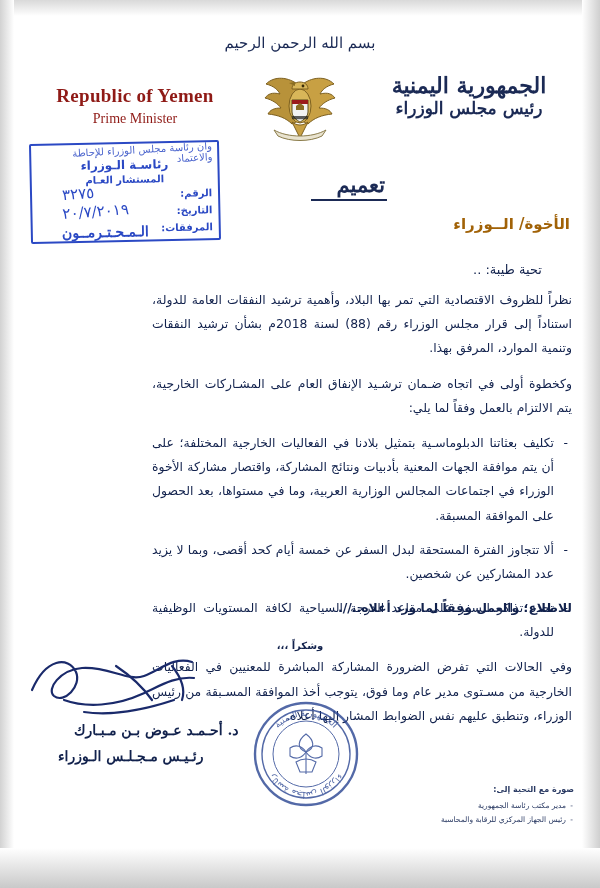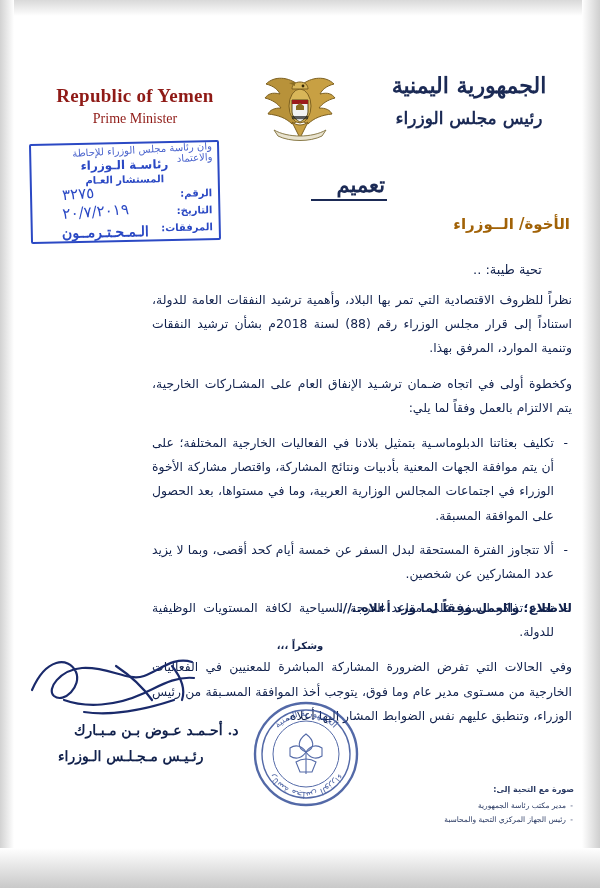--- a/index.html
+++ b/index.html
@@ -90,21 +90,20 @@
     text-align: center;
     direction: rtl;
     color: #1b2a55;
     font-family: "DejaVu Serif", serif;
   }
   .ar-title {
     font-size: 22px;
     font-weight: bold;
   }
   .ar-sub {
-    margin-top: 10px;
     font-size: 17px;
     font-weight: bold;
   }
 
   
   .stamp {
     position: absolute;
     left: 30px;
     top: 142px;
     width: 186px;
@@ -327,20 +326,21 @@
 </head>
 <body>
 
 <div class="page">
 
   <div class="paper-shade-top"></div>
   <div class="paper-shade-left"></div>
   <div class="paper-shade-right"></div>
   <div class="paper-shade-bottom"></div>
 
+  <div class="basmala">بسم الله الرحمن الرحيم</div>
 
   <div class="emblem">
     <svg viewBox="0 0 76 84" width="76" height="84" aria-hidden="true">
 
       <path d="M38 26 C26 16 12 16 4 24 C12 26 16 30 18 34 C10 32 6 34 3 38 C11 40 16 44 19 48 C12 48 8 50 6 54 C16 55 24 58 30 64 L38 60 Z" fill="#b8923a" stroke="#7d6020" stroke-width="1"></path>
       <path d="M38 26 C50 16 64 16 72 24 C64 26 60 30 58 34 C66 32 70 34 73 38 C65 40 60 44 57 48 C64 48 68 50 70 54 C60 55 52 58 46 64 L38 60 Z" fill="#c8a043" stroke="#7d6020" stroke-width="1"></path>
 
       <ellipse cx="38" cy="46" rx="11" ry="17" fill="#d8b659" stroke="#7d6020" stroke-width="1"></ellipse>
 
       <path d="M30 40 h16 v12 c0 6 -8 10 -8 10 c0 0 -8 -4 -8 -10 z" fill="#f2f2f2" stroke="#5a4a1c" stroke-width="1"></path>
@@ -435,17 +435,17 @@
         <path d="M44 62 C50 58 58 58 64 62 L60 72 L48 72 Z"></path>
         <path d="M54 52 L54 74"></path>
       </g>
     </svg>
   </div>
 
   <div class="cc">
     <div class="cc-title">صورة مع التحية إلى:</div>
     <ul>
       <li>مدير مكتب رئاسة الجمهورية</li>
-      <li>رئيس الجهاز المركزي التحية والمحاسبة</li>
+      <li>رئيس الجهاز المركزي للرقابة والمحاسبة</li>
     </ul>
   </div>
 
 </div>
 
 </body></html>

